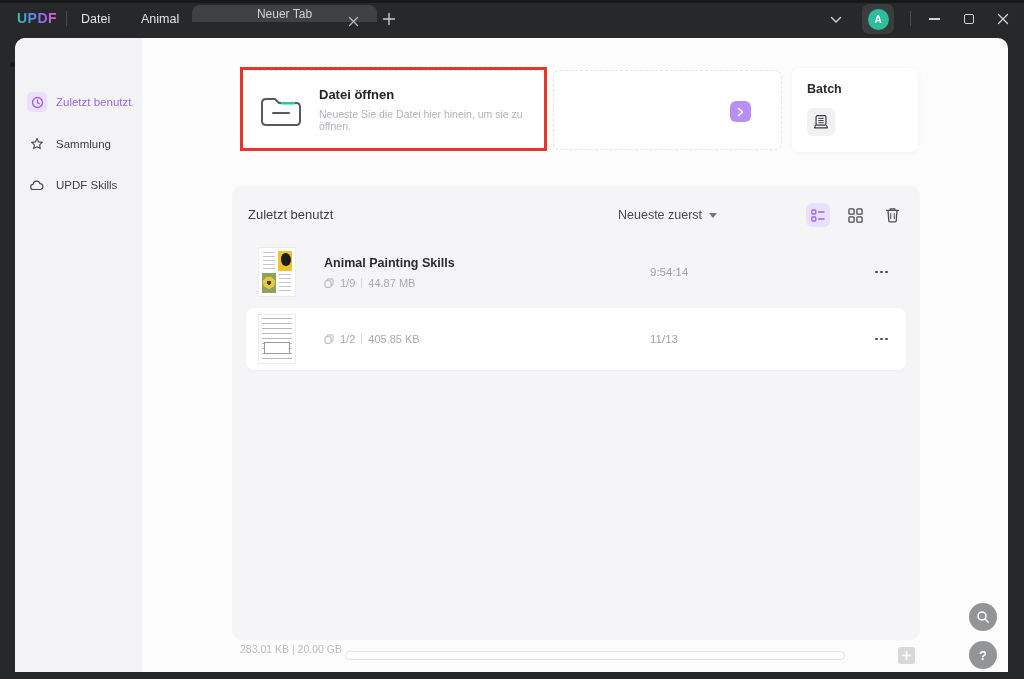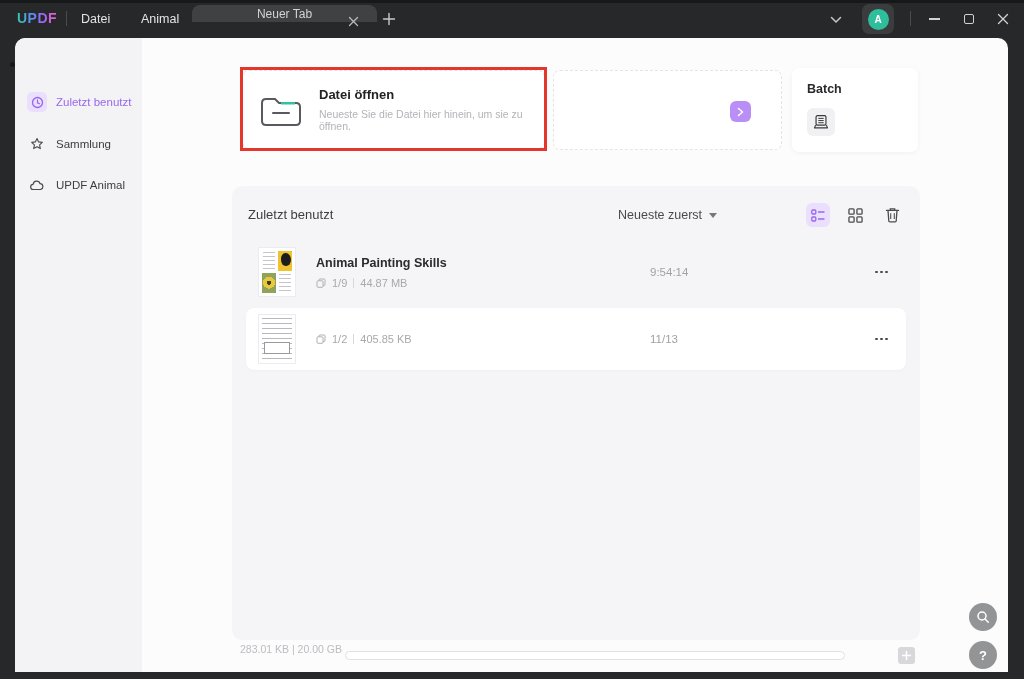--- a/index.html
+++ b/index.html
@@ -65,21 +65,21 @@
   
   .panel { position:absolute; left:217px; top:148px; width:688px; height:454px; background:#f5f5f8; border-radius:10px; }
   .panel-title { position:absolute; left:16px; top:21px; font-size:13px; color:#3e3e41; }
   .sort { position:absolute; left:386px; top:22px; display:flex; align-items:center; gap:7px; cursor:pointer; }
   .sort-label { font-size:12.5px; color:#4a4a4e; }
   .caret { width:0; height:0; border-left:4px solid transparent; border-right:4px solid transparent; border-top:5px solid #77777b; }
   .view-icons { position:absolute; right:16px; top:17px; display:flex; align-items:center; gap:13px; }
   .vicon { width:24px; height:24px; border-radius:6px; display:flex; align-items:center; justify-content:center; color:#4c4c4f; cursor:pointer; }
   .vicon.active { background:#eadffc; color:var(--accent-purple,#9a66ee); }
 
-  .row { position:absolute; left:14px; width:660px; height:62px; display:flex; align-items:center; cursor:pointer; }
+  .row { position:absolute; left:14px; width:660px; height:62px; display:flex; align-items:center; cursor:pointer;gap:8px; }
   .row0 { top:55px; }
   .row1 { top:122px; background:#fff; border-radius:8px; box-shadow:0 1px 3px rgba(0,0,0,.03); }
   .thumb { width:38px; height:50px; background:#fff; border:1px solid #ececee; margin-left:12px; flex:none; position:relative; overflow:hidden; }
   .t1 { display:grid; grid-template-columns:1fr 1fr; grid-template-rows:1fr 1fr; gap:2px; padding:3px; }
   .t1 .q { position:relative; }
   .q-lines { background:repeating-linear-gradient(to bottom,#c6c6ca 0 1px,transparent 1px 4px); margin:1px; }
   .q-cat { background:#efc32f; }
   .q-cat::after { content:""; position:absolute; left:3px; top:2px; width:10px; height:13px; background:#1d1d1d; border-radius:45% 55% 50% 50%; }
   .q-flower { background:radial-gradient(circle at 50% 48%, #3c3c28 0 2px, #e8c83c 2px 6px, #8fa35c 6px); }
   .t2 { padding:3px; }
@@ -177,21 +177,21 @@
             </svg>
         </span>
         <span class="side-label">Sammlung</span>
       </div>
       <div class="side-item si2">
         <span class="side-icon">
           <svg width="14" height="11" viewBox="0 0 14 11">
               <path d="M3.5 9.5 a2.6 2.6 0 0 1 -.4-5.2 a3.6 3.6 0 0 1 7-0.6 a2.9 2.9 0 0 1 .6 5.7 z" fill="none" stroke="currentColor" stroke-width="1.2" stroke-linejoin="round"></path>
             </svg>
         </span>
-        <span class="side-label">UPDF Animal</span>
+        <span class="side-label">UPDF Skills</span>
       </div>
     </div>
 
     <div class="card open-card">
       <span>
         <svg width="44" height="36" viewBox="0 0 44 36">
           <defs>
             <linearGradient id="rb" x1="0" y1="0" x2="1" y2="0">
               <stop offset="0" stop-color="#f2c44a"></stop>
                 <stop offset="0.35" stop-color="#8fd0a0"></stop>

